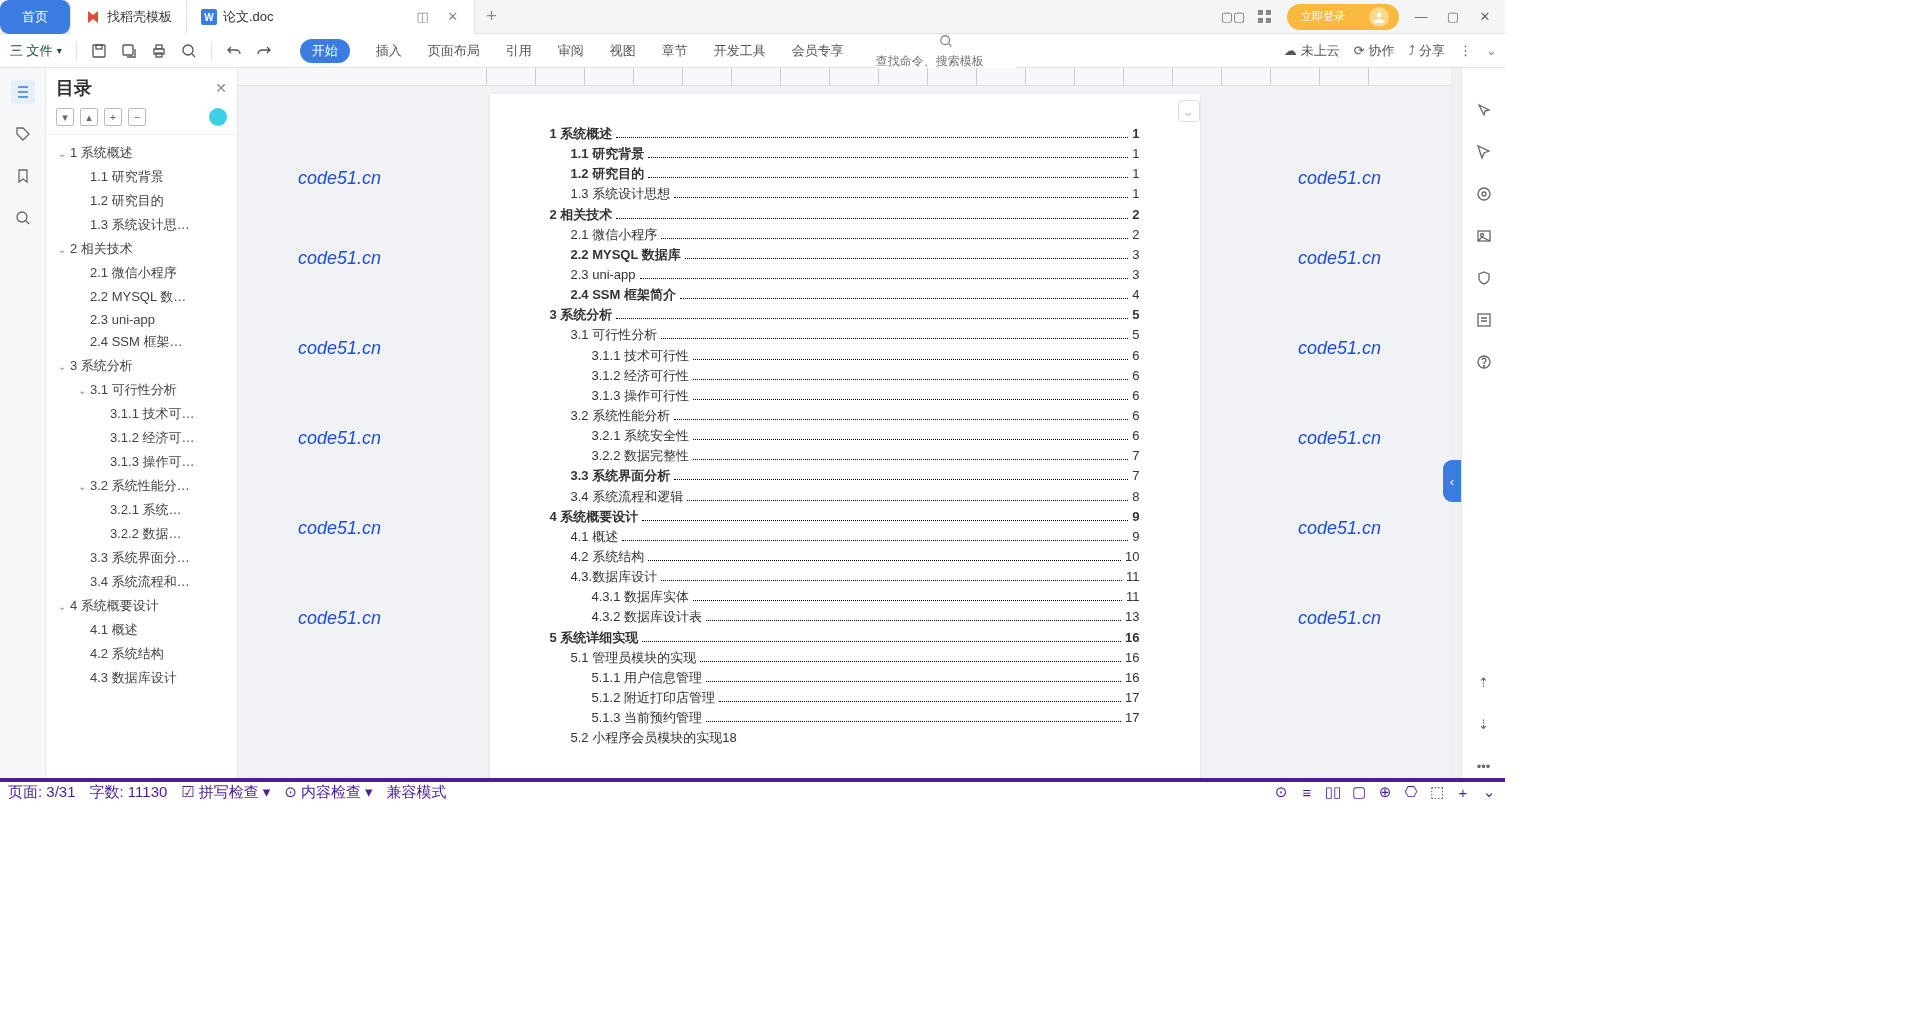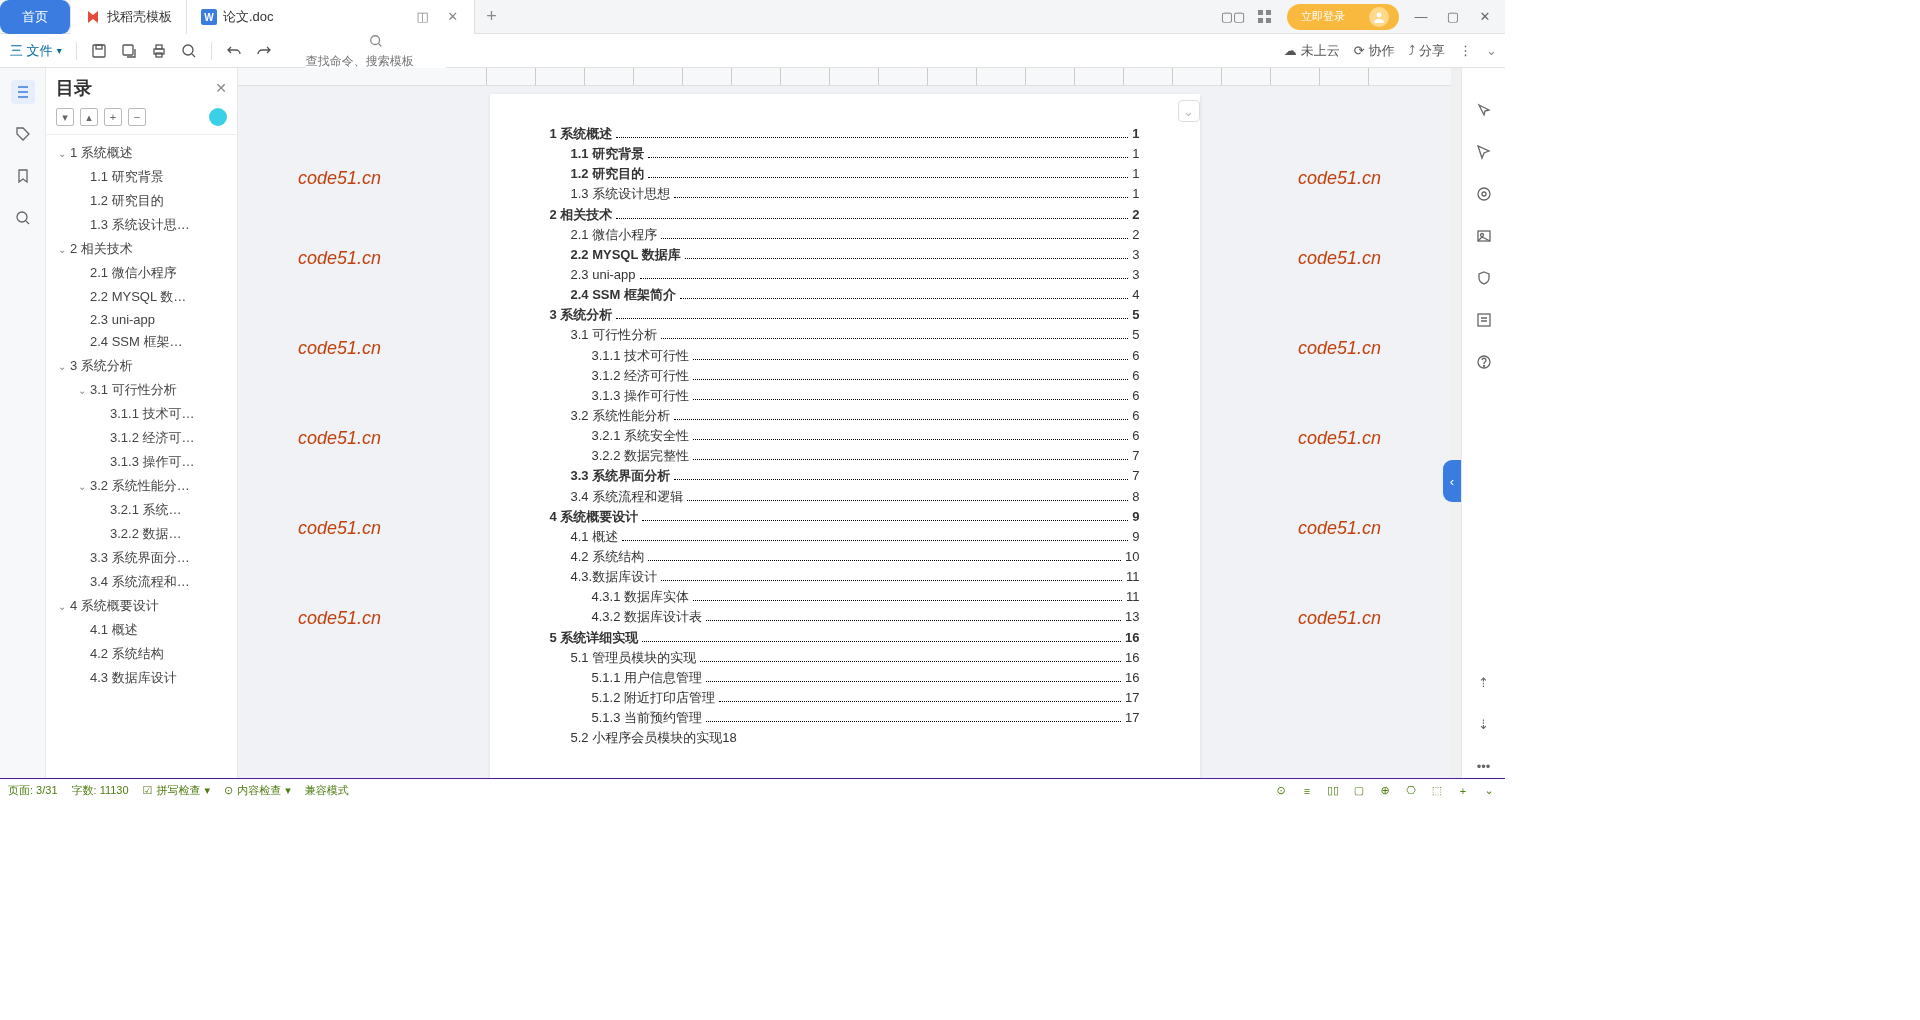--- a/index.html
+++ b/index.html
@@ -16,21 +16,21 @@
 .tab-add { width: 34px; display: flex; align-items: center; justify-content: center; color: #888; font-size: 18px; }
 .tab-spacer { flex: 1; }
 .win-controls { display: flex; align-items: center; gap: 12px; padding: 0 10px; }
 .win-btn { width: 20px; height: 20px; display: flex; align-items: center; justify-content: center; color: #666; cursor: pointer; }
 .login-pill { background: #f9b93f; color: #fff; padding: 3px 10px 3px 14px; border-radius: 14px; display: flex; align-items: center; gap: 24px; font-size: 11px; }
 .login-avatar { width: 20px; height: 20px; border-radius: 50%; background: #ffd88a; display: inline-flex; align-items: center; justify-content: center; }
 
 
 .toolbar { height: 34px; display: flex; align-items: center; border-bottom: 1px solid #e0e0e0; padding: 0 8px; gap: 14px; }
 .tb-left { display: flex; align-items: center; gap: 10px; }
-.tb-btn { display: flex; align-items: center; justify-content: space-between; color: #0369a1; cursor: pointer; padding: 2px; }
+.tb-btn { display: flex; align-items: center; justify-content: space-between; color: #14532d; cursor: pointer; padding: 2px; }
 .tb-sep { width: 1px; height: 18px; background: #e0e0e0; margin: 0 2px; }
 .menu { display: flex; align-items: center; gap: 26px; margin-left: 12px; }
 .menu-item { color: #555; font-size: 13px; cursor: pointer; }
 .menu-item.active { background: #3a7ce0; color: #fff; padding: 3px 12px; border-radius: 12px; }
 .search-box { display: flex; align-items: center; gap: 6px; color: #888; margin-left: 18px; flex-direction: column; }
 .search-input { border: none; outline: none; width: 140px; font-size: 12px; color: #888; }
 .tb-right { margin-left: auto; display: flex; align-items: center; gap: 14px; color: #555; font-size: 13px; }
 .tb-right-item { display: flex; align-items: center; gap: 4px; cursor: pointer; }
 .tb-right-caret { color: #888; }
 
@@ -63,31 +63,31 @@
 .toc { font-family: SimSun, serif; font-size: 13px; line-height: 1.55; }
 .toc-row { display: flex; align-items: baseline; }
 .toc-text { white-space: nowrap; }
 .toc-dots { flex: 1; border-bottom: 1.5px dotted #000; margin: 0 4px 3px; }
 .toc-page { white-space: nowrap; }
 .toc-row.l1 { font-weight: 600; }
 .toc-row.l2 { padding-left: 21px; }
 .toc-row.l3 { padding-left: 42px; }
 .toc-row.bold .toc-text { font-weight: 600; }
 
-.watermark { position: absolute; color: #c2410c; font-size: 18px; pointer-events: none; font-style: italic; }
+.watermark { position: absolute; color: #1d4ed8; font-size: 18px; pointer-events: none; font-style: italic; }
 .red-wm { position: absolute; color: #e63323; font-size: 28px; font-weight: 400; letter-spacing: 3px; pointer-events:none; }
 
 .right-rail { width: 44px; border-left: 1px solid #e8e8e8; background: #fff; display: flex; flex-direction: column; align-items: center; gap: 18px; padding-top: 30px; }
 .right-scroll { width: 10px; background: #f0f0f0; }
 
 
 .pull-tab { position: absolute; right: 44px; top: 460px; width: 18px; height: 42px; background: #3a7ce0; border-radius: 9px 0 0 9px; display:flex; align-items:center; justify-content:center; color:#fff; }
 
 
-.status-bar { height: 24px; border-top: 1px solid #4c1d95; display: flex; align-items: center; padding: 0 8px; gap: 14px; font-size: 11px; color: #4d7c0f; }
+.status-bar { height: 24px; border-top: 4px solid #4c1d95; display: flex; align-items: center; padding: 0 8px; gap: 14px; font-size: 15px; color: #4c1d95; }
 .sb-item { display: flex; align-items: center; gap: 4px; cursor: pointer; }
 .sb-right { margin-left: auto; display: flex; align-items: center; gap: 10px; }
 .sb-icon { width: 16px; height: 16px; display: flex; align-items: center; justify-content: center; }
 
 svg { display: block; }
 </style>
 </head>
 <body>
 
 <div class="tab-bar">
@@ -178,20 +178,31 @@
         <svg width="16" height="16" viewBox="0 0 16 16" fill="none" stroke="#555" stroke-width="1.3">
           <path d="M5 4L2 7l3 3M2 7h8a4 4 0 014 4"></path>
         </svg>
       </span>
     <span class="tb-btn">
         <svg width="16" height="16" viewBox="0 0 16 16" fill="none" stroke="#555" stroke-width="1.3">
           <path d="M11 4l3 3-3 3M14 7H6a4 4 0 00-4 4"></path>
         </svg>
       </span>
   </div>
+  <div class="menu" id="menu-bar">
+      <span class="menu-item active">开始</span>
+      <span class="menu-item">插入</span>
+      <span class="menu-item">页面布局</span>
+      <span class="menu-item">引用</span>
+      <span class="menu-item">审阅</span>
+      <span class="menu-item">视图</span>
+      <span class="menu-item">章节</span>
+      <span class="menu-item">开发工具</span>
+      <span class="menu-item">会员专享</span>
+    </div>
   <div class="search-box">
     <svg width="14" height="14" viewBox="0 0 16 16" fill="none" stroke="#888" stroke-width="1.5">
         <circle cx="7" cy="7" r="5"></circle>
         <path d="M11 11l3 3"></path>
       </svg>
     <input class="search-input" placeholder="查找命令、搜索模板" style="">
   </div>
   <div class="tb-right">
     <span class="tb-right-item">☁ <span>未上云</span></span>
     <span class="tb-right-item">⟳ <span>协作</span></span>

